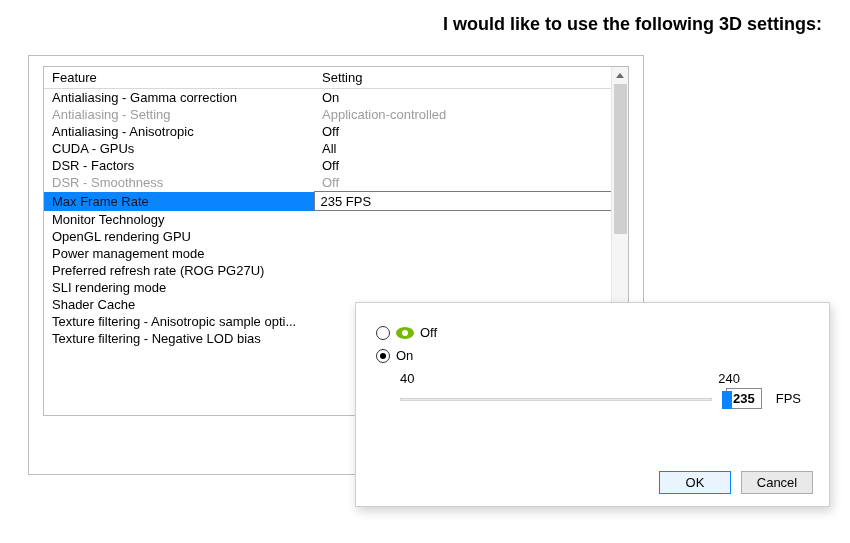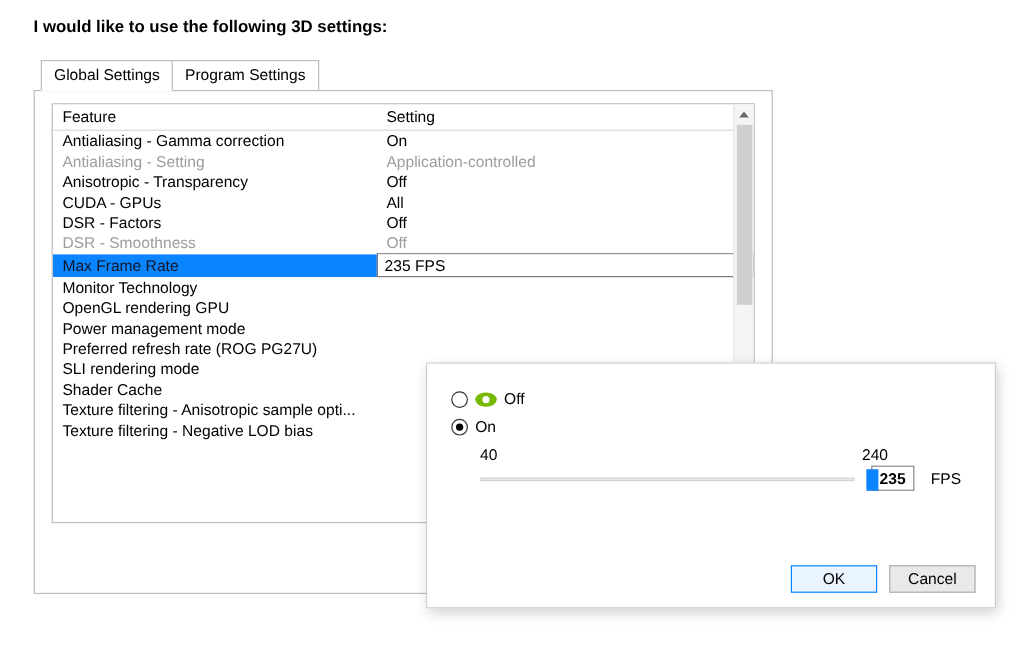--- a/index.html
+++ b/index.html
@@ -11,22 +11,23 @@
     width: 850px;
     height: 543px;
     position: relative;
     overflow: hidden;
   }
   .page {
     padding: 14px 28px;
   }
   .page-title {
     font-weight: 700;
-    font-size: 14px;
+    font-size: 18px;
     margin-bottom: 20px;
+    text-align: right;
   }
   .tab-bar {
     display: flex;
     margin-left: 6px;
   }
   .tab {
     padding: 4px 10px 5px 10px;
     border: 1px solid #bdbdbd;
     border-bottom: none;
     background: #fff;
@@ -252,24 +253,20 @@
     border: 1px solid #0a84ff;
     background: #eaf4ff;
   }
 </style>
 </head>
 <body>
 
 <div class="page">
   <div class="page-title">I would like to use the following 3D settings:</div>
 
-  <div class="tab-bar">
-    <div class="tab active">Global Settings</div>
-    <div class="tab">Program Settings</div>
-  </div>
 
   <div class="panel">
 
     <div class="grid-wrap">
       <table class="grid">
         <colgroup>
             <col class="col-feature">
             <col class="col-setting">
           </colgroup>
         <thead>
@@ -281,21 +278,21 @@
         <tbody id="rows-body">
             <tr>
               <td>Antialiasing - Gamma correction</td>
               <td>On</td>
             </tr>
             <tr class="row-disabled">
               <td>Antialiasing - Setting</td>
               <td>Application-controlled</td>
             </tr>
             <tr>
-              <td>Anisotropic - Transparency</td>
+              <td>Antialiasing - Anisotropic</td>
               <td>Off</td>
             </tr>
             <tr>
               <td>CUDA - GPUs</td>
               <td>All</td>
             </tr>
             <tr>
               <td>DSR - Factors</td>
               <td>Off</td>
             </tr>

